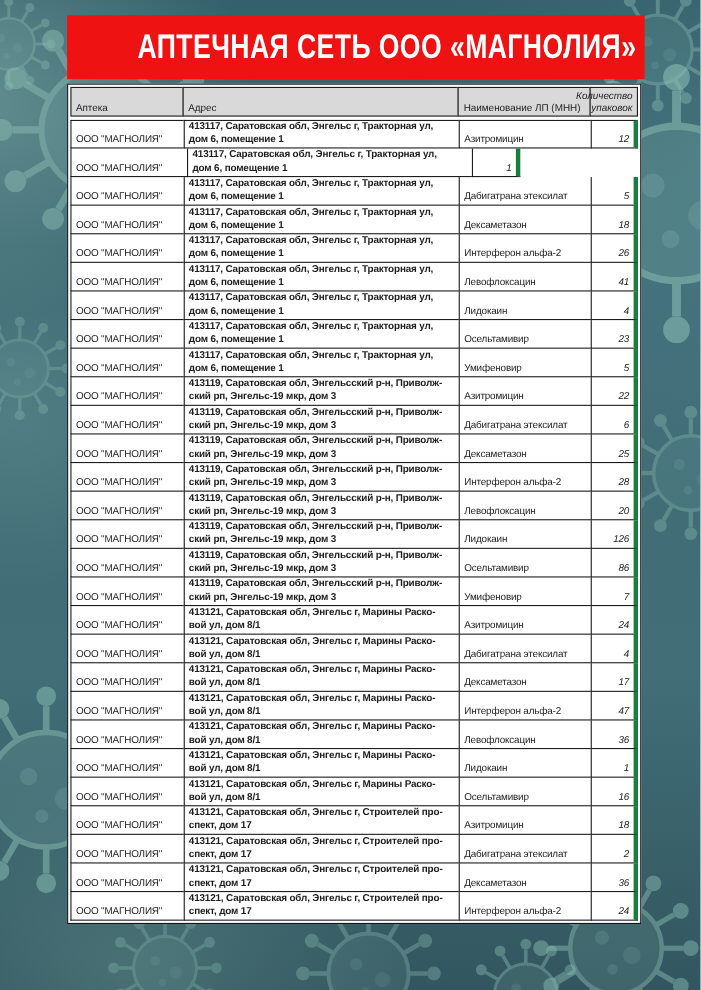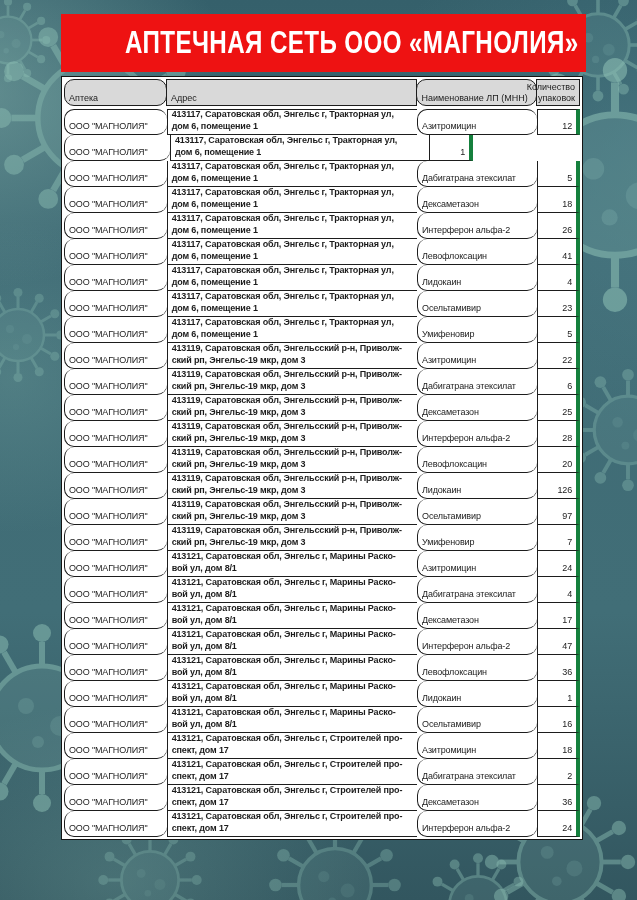--- a/index.html
+++ b/index.html
@@ -38,24 +38,24 @@
   .tr{display:flex;height:26px;}
   .td{
     box-sizing:border-box;overflow:hidden;
     border-left:1px solid #1d1d1d;border-bottom:1px solid #1d1d1d;
     font-size:9px;color:#1c1c1c;letter-spacing:-.15px;line-height:11.5px;
     display:flex;align-items:flex-end;padding:1px 4px 2px 4px;
     white-space:nowrap;
   }
   .td.c4{border-right:4px solid #15803d;justify-content:flex-end;}
   .tbody .tr:first-child .td{border-top:1px solid #1d1d1d;}
-  .c1{width:106px;border-radius:10px;}
+  .c1{width:106px;}
   .c2{width:259px;}
-  .c3{width:124px;border-radius:10px;}
-  .c4{width:44px;}
+  .c3{width:124px;}
+  .c4{width:44px;font-style:italic;}
   .td.c2{flex-direction:column;align-items:flex-start;justify-content:flex-end;font-weight:bold;}
   .addr-line{white-space:nowrap;}
   .footer{
     position:absolute;left:57px;top:872px;width:338px;height:26px;
     background:#ee1212;display:flex;align-items:center;margin-top:36px;
   }
   .banner{background:#ee1212;}
   .footer-text{
     color:#fff;font-size:16px;font-weight:800;letter-spacing:.2px;white-space:nowrap;
     transform:scaleX(.8);transform-origin:left center;padding-left:7px;
@@ -560,21 +560,21 @@
     <div class="td c4">126</div>
   </div>
 
   <div class="tr">
     <div class="td c1">ООО "МАГНОЛИЯ"</div>
     <div class="td c2">
       <div class="addr-line">413119, Саратовская обл, Энгельсский р-н, Приволж-</div>
       <div class="addr-line">ский рп, Энгельс-19 мкр, дом 3</div>
     </div>
     <div class="td c3">Осельтамивир</div>
-    <div class="td c4">97</div>
+    <div class="td c4">86</div>
   </div>
 
   <div class="tr">
     <div class="td c1">ООО "МАГНОЛИЯ"</div>
     <div class="td c2">
       <div class="addr-line">413119, Саратовская обл, Энгельсский р-н, Приволж-</div>
       <div class="addr-line">ский рп, Энгельс-19 мкр, дом 3</div>
     </div>
     <div class="td c3">Умифеновир</div>
     <div class="td c4">7</div>

